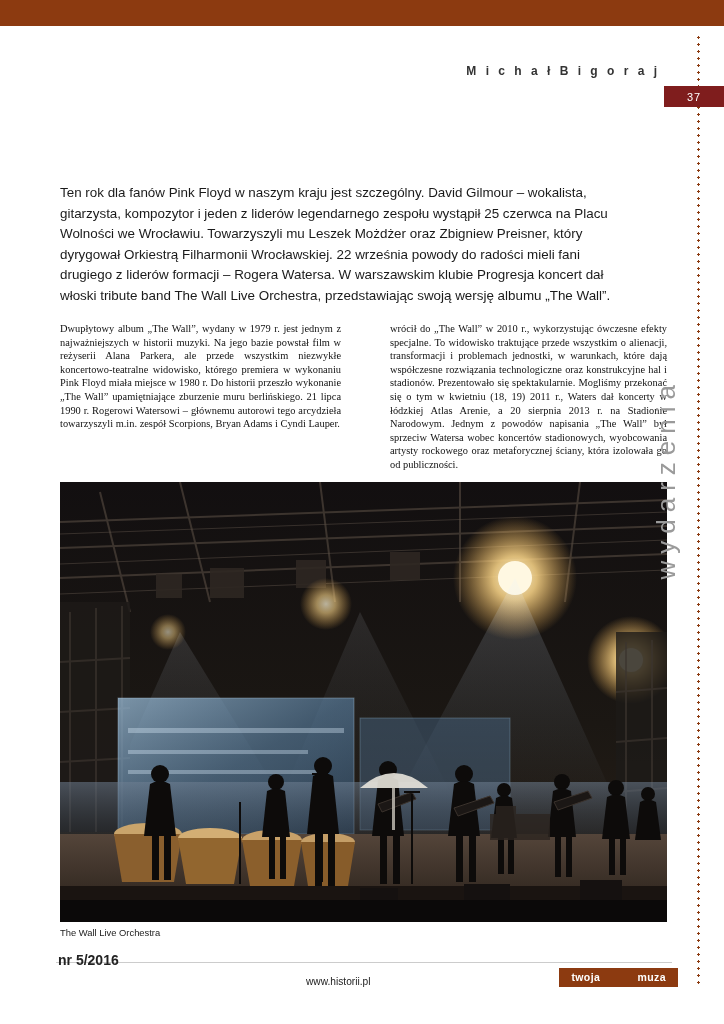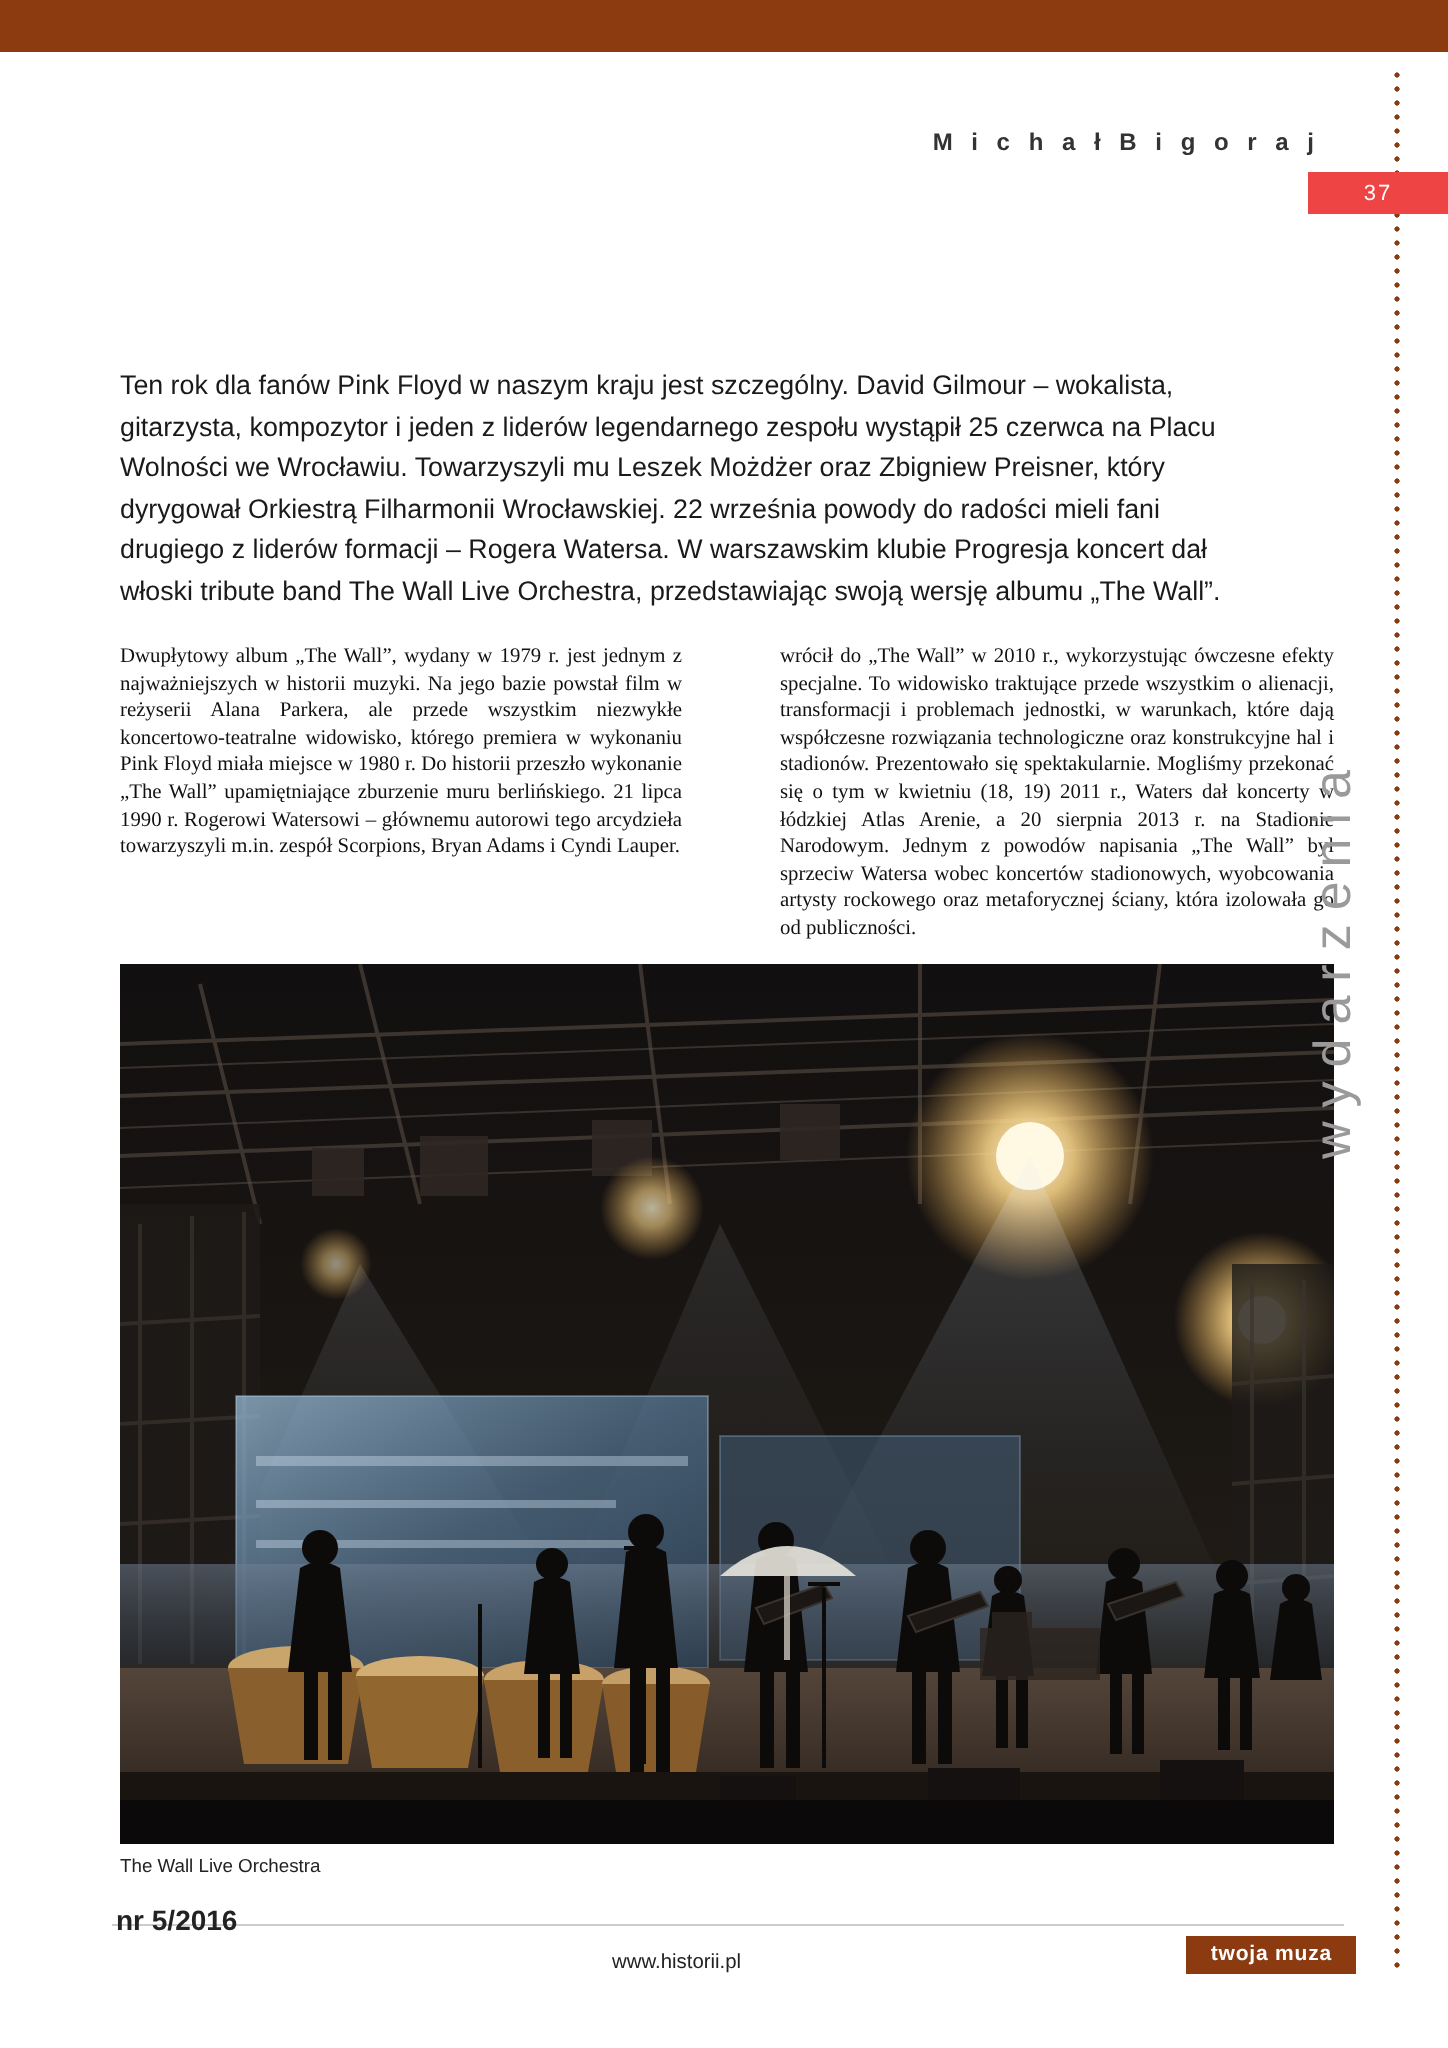--- a/index.html
+++ b/index.html
@@ -39,23 +39,23 @@
     height: 952px;
     background-image: radial-gradient(circle, #8c3a10 1.2px, rgba(255,255,255,0) 1.4px);
     background-size: 3px 7px;
     background-repeat: repeat-y;
   }
   
   .page-num-tab {
     position: absolute;
     right: 0;
     top: 86px;
-    width: 70px;
+    width: 60px;
     height: 21px;
-    background: #ef4444;
+    background: #7f1d1d;
     color: #ffffff;
     font-size: 11px;
     letter-spacing: 1px;
     display: flex;
     align-items: center;
     justify-content: center;
   }
   
   .author {
     position: absolute;
@@ -172,20 +172,21 @@
     right: 46px;
     top: 968px;
     background: #8c3a10;
     color: #ffffff;
     padding: 3px 12px 4px 12px;
     font-size: 10.5px;
     letter-spacing: 0.4px;
   }
   .footer-logo .bold {
     font-weight: 700;
+    margin-left: 34px;
   }
   .footer-logo .light {
     font-weight: 700;
   }
 </style>
 </head>
 <body>
 
 <div class="page">
 

